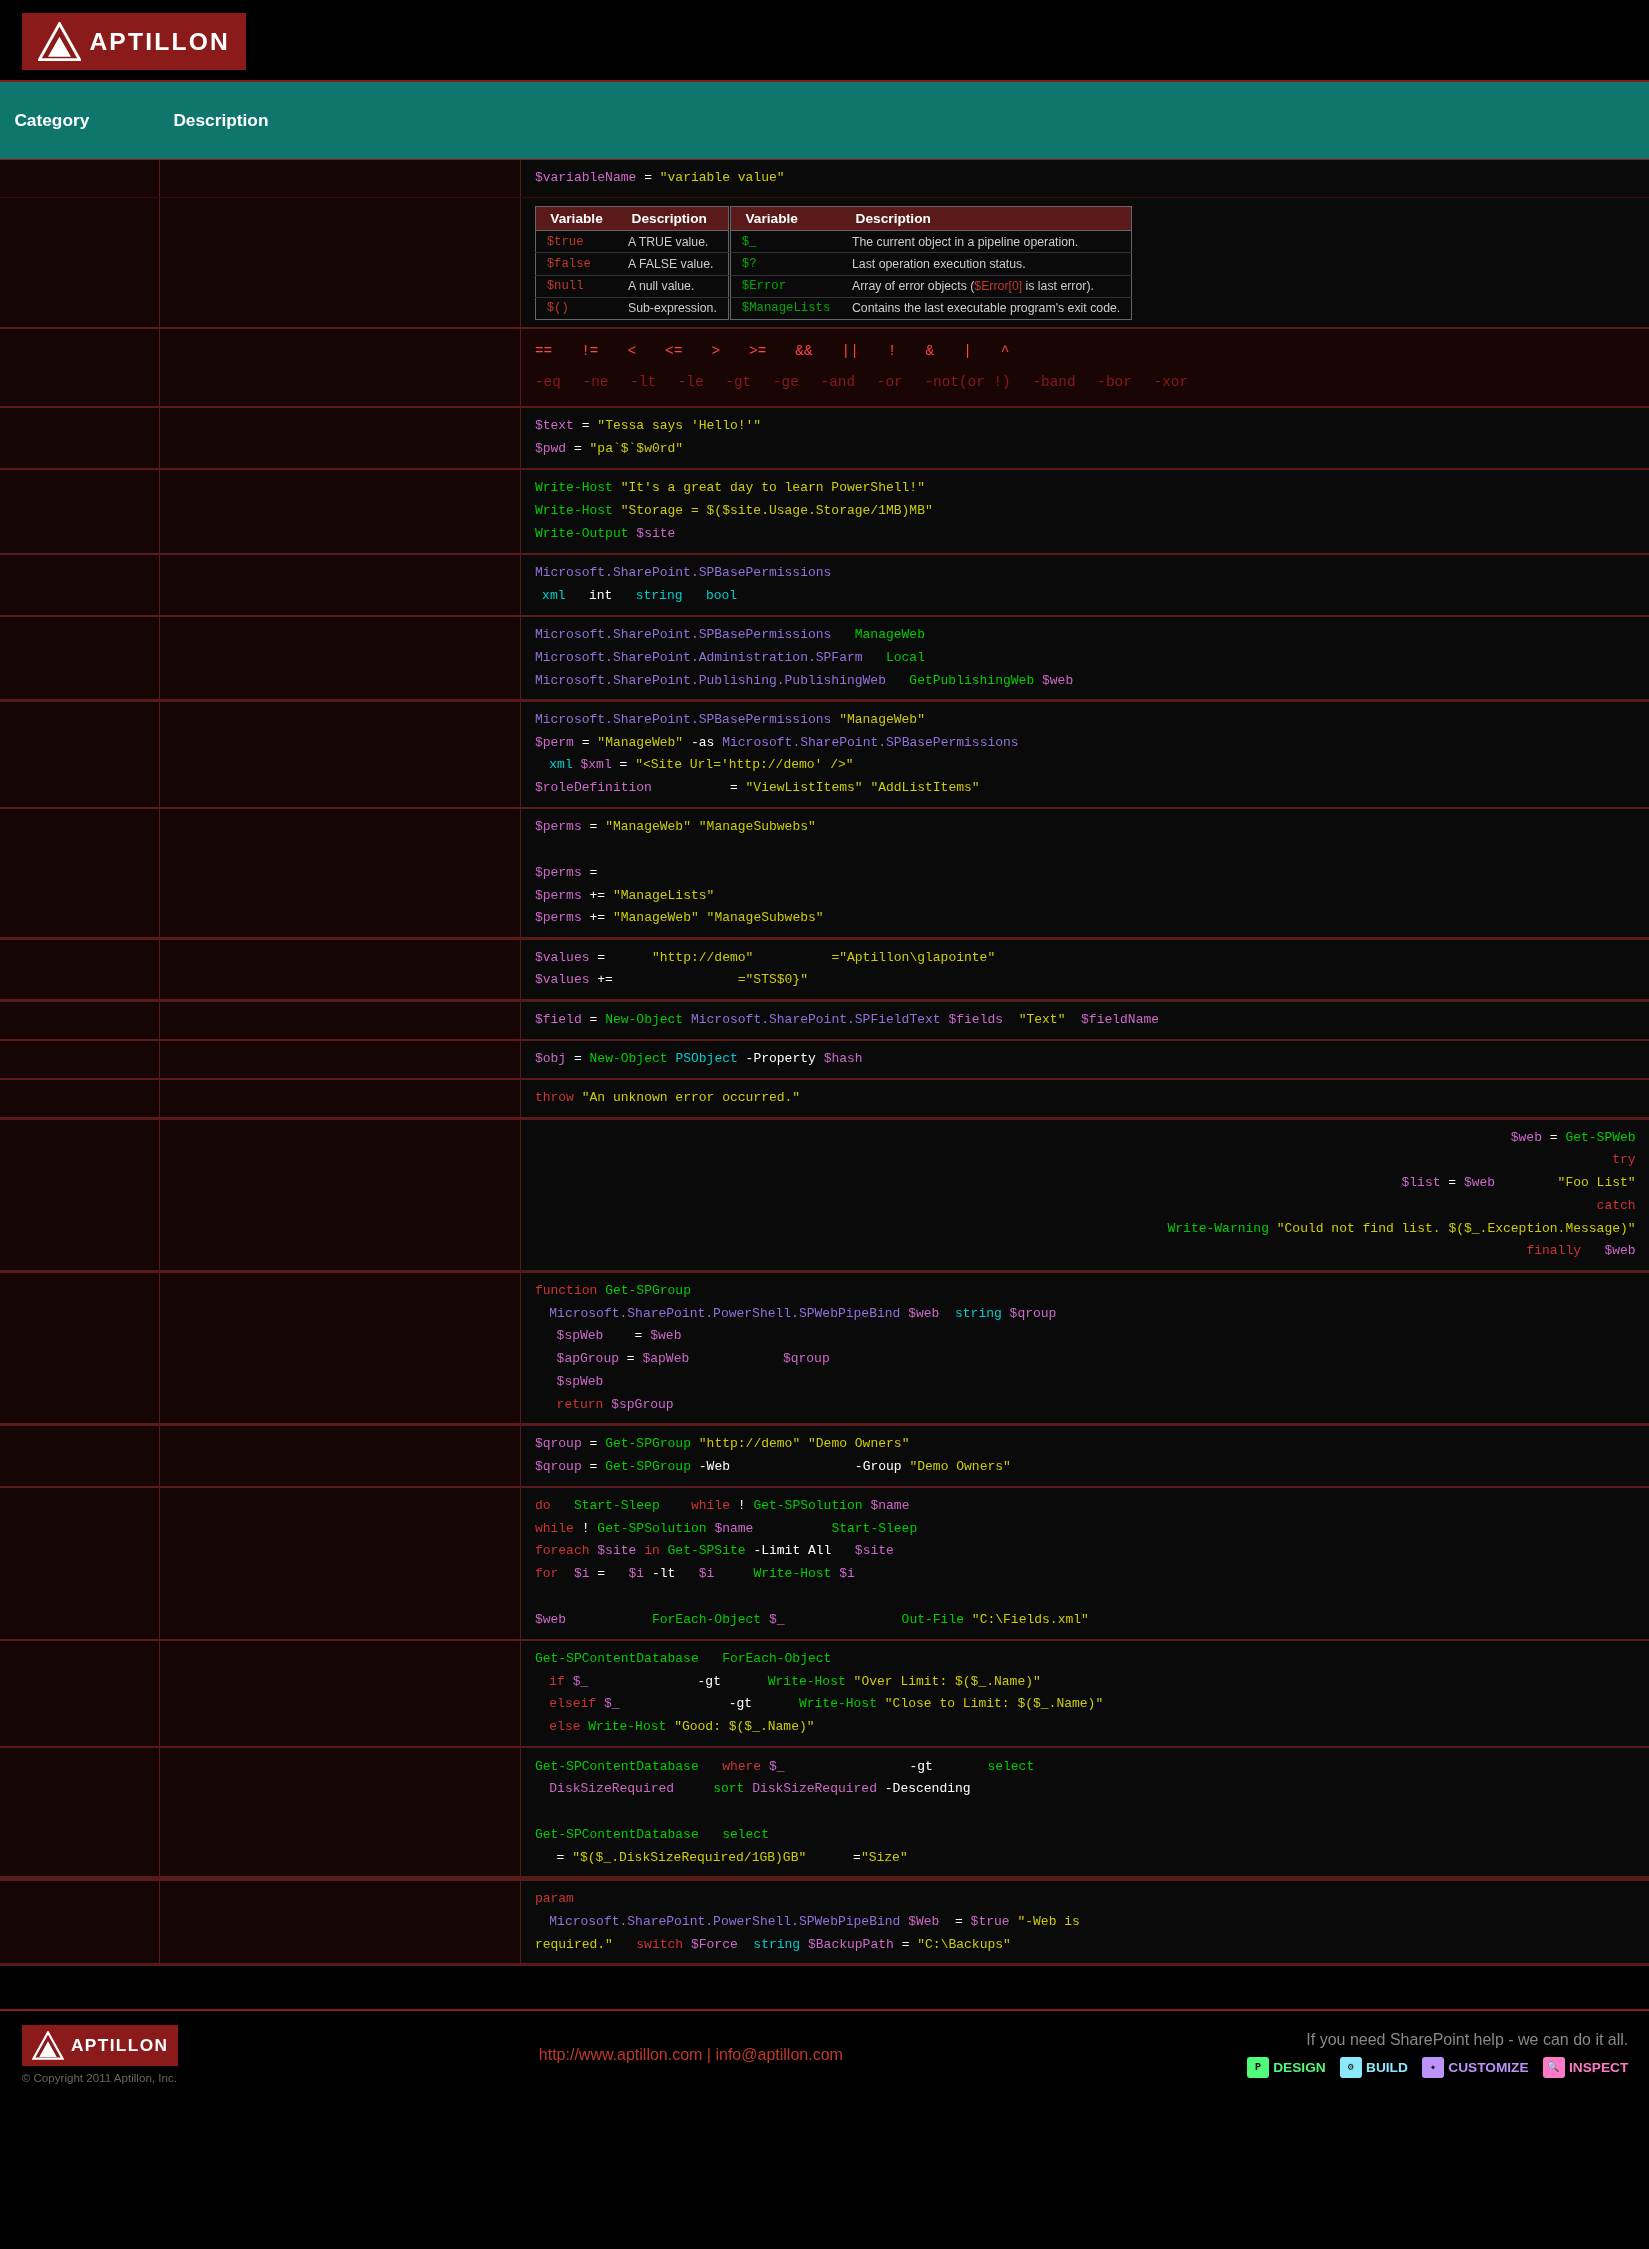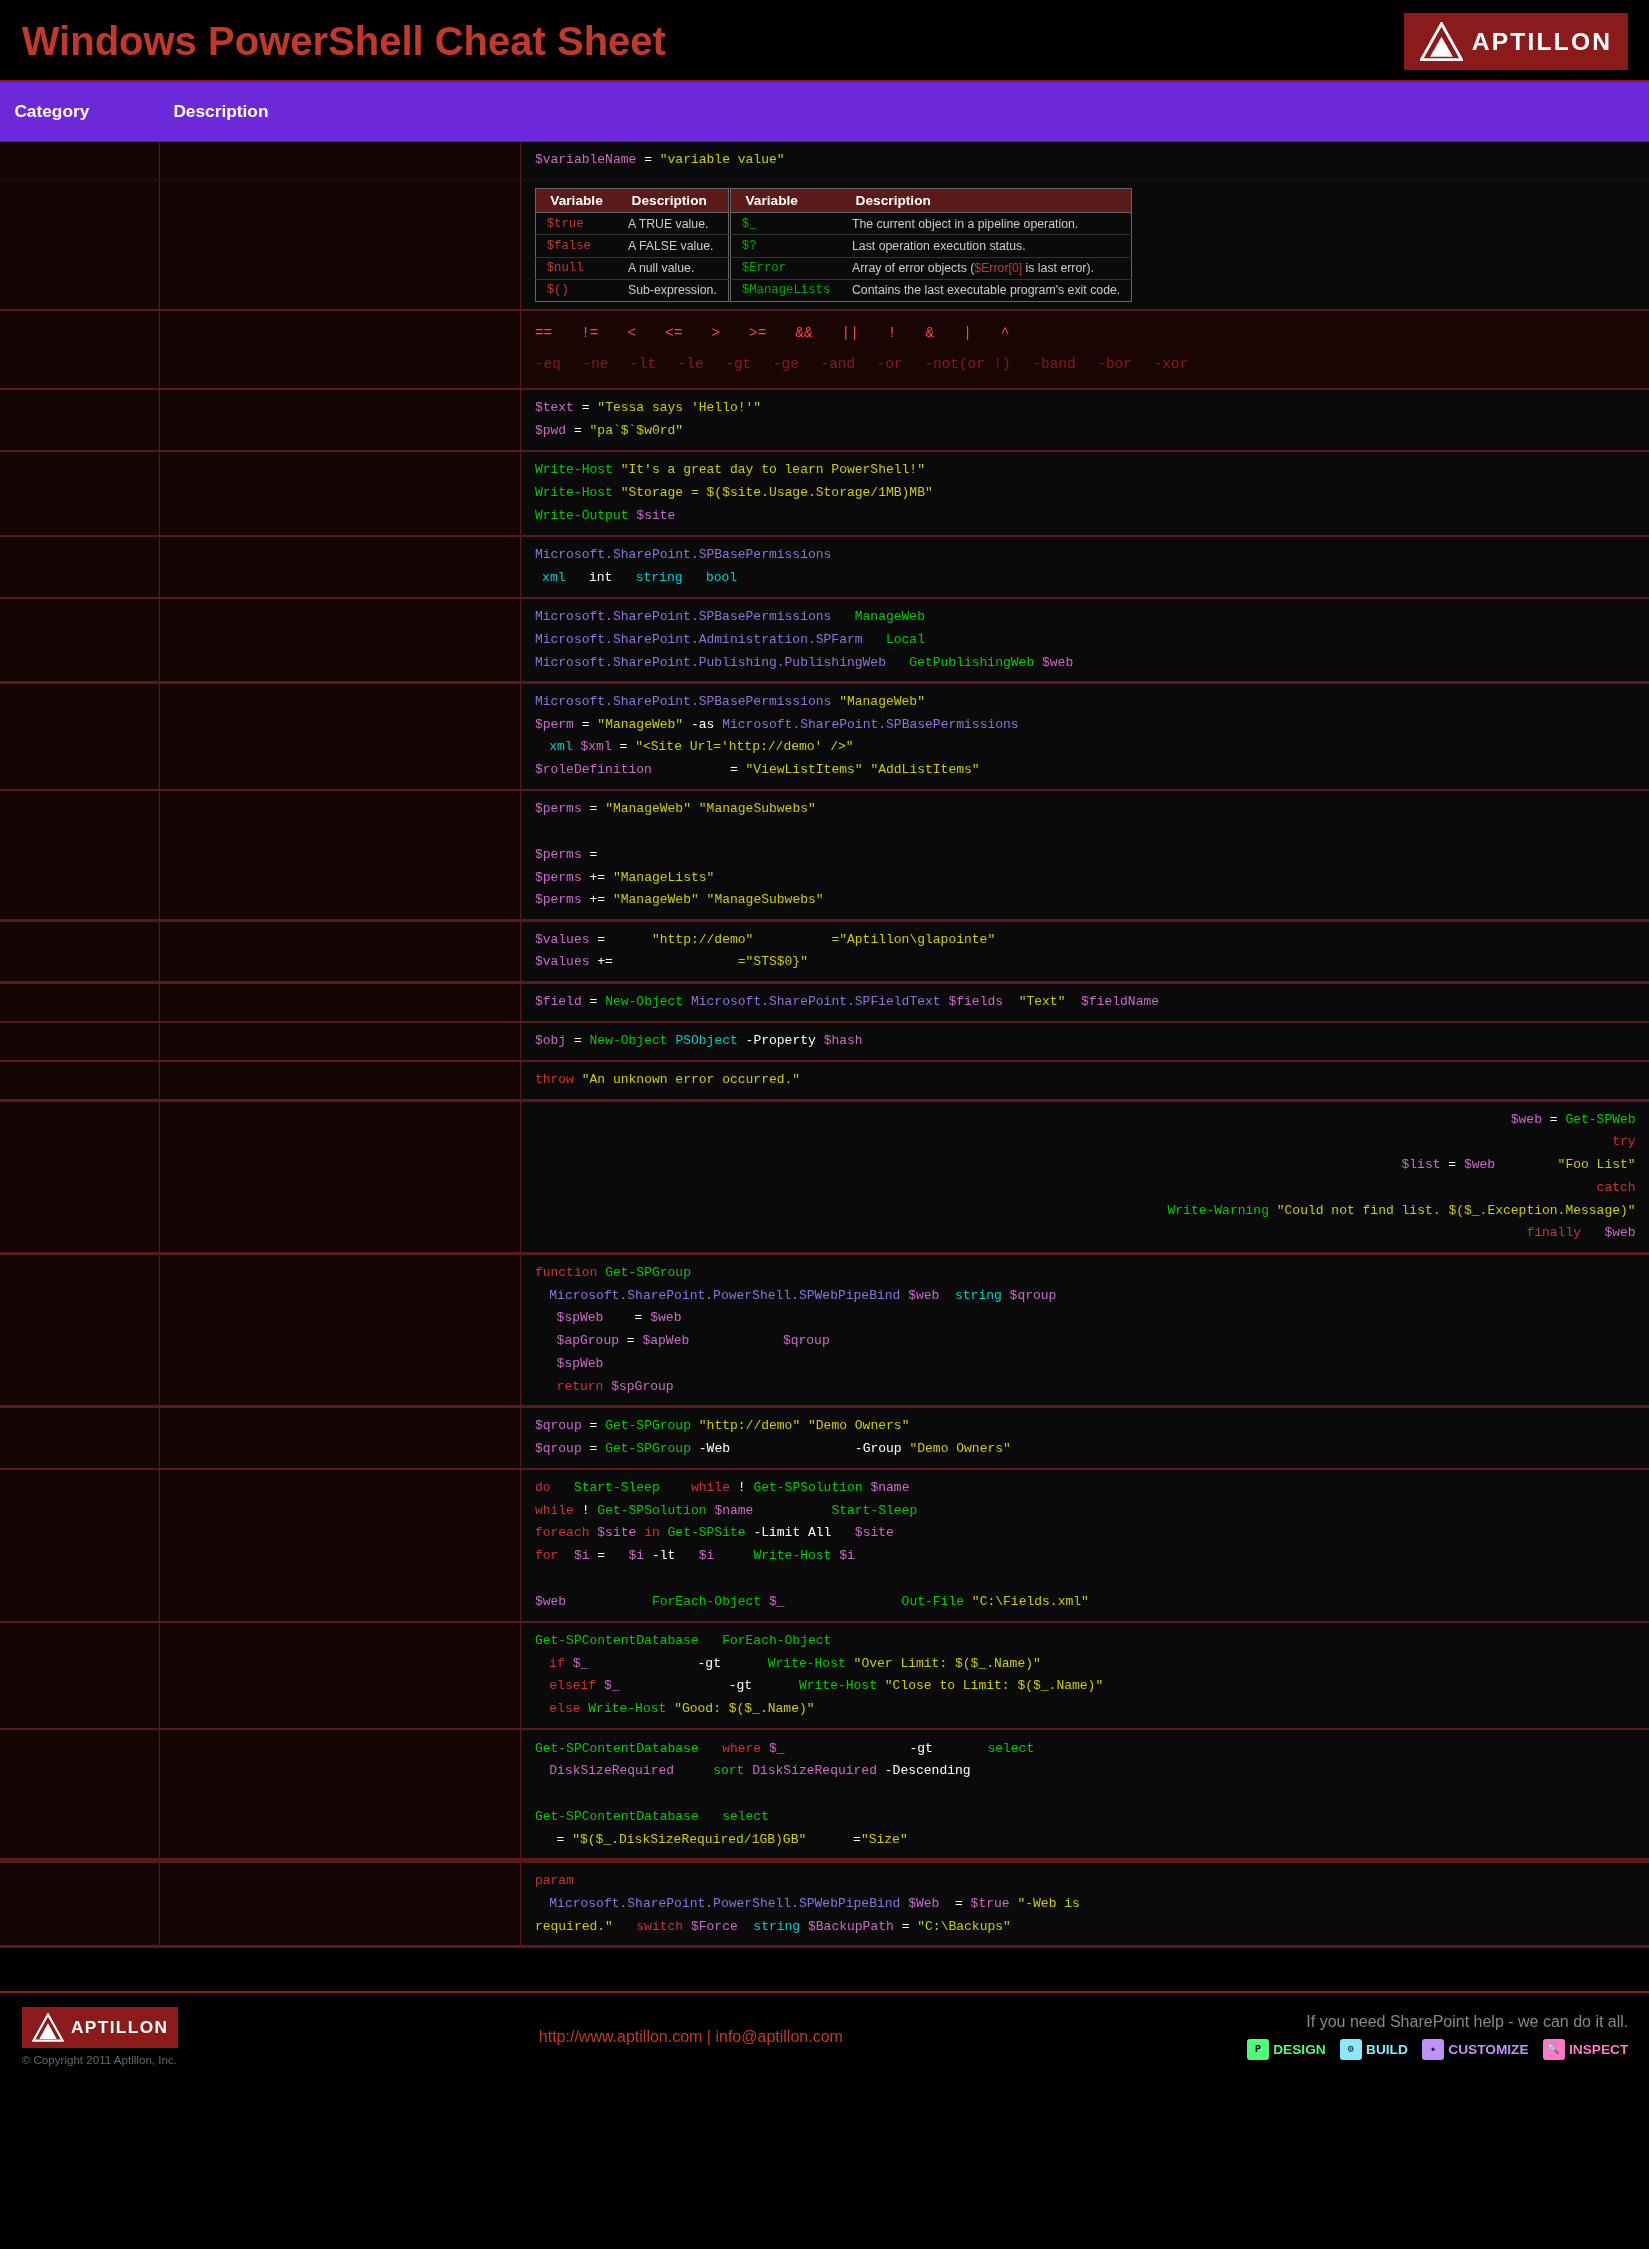--- a/index.html
+++ b/index.html
@@ -44,33 +44,32 @@
     .red { color: #cd3333; }
     .cyan { color: #00cdcd; }
     .lt-green { color: #00cd00; }
   </style>
 </head>
 <body>
 
 <div style="width:1650px; background:#000; min-height:2250px;">
 
   <div style="background:#000; padding:13px 21.7px 10px 21.7px; display:flex; justify-content:space-between; align-items:center; border-bottom:2.2px solid #8b1a1a;">
-    <div style="color:#c0392b; font-size:40px; font-weight:bold; font-family:Arial,sans-serif;">Windows PowerShell Cheat Sheet</div>
     <div style="background:#8b1a1a; padding:8.7px 16px; display:flex; align-items:center; gap:8.7px;">
       <div style="position:relative; width:43px; height:40px;">
         <svg width="43" height="40" viewBox="0 0 60 55">
           <polygon points="30,2 58,52 2,52" fill="none" stroke="white" stroke-width="4"></polygon>
           <polygon points="30,20 46,48 14,48" fill="white"></polygon>
         </svg>
       </div>
       <div style="color:white; font-size:24.6px; font-weight:bold; font-family:Arial,sans-serif; letter-spacing:2.2px;">APTILLON</div>
     </div>
   </div>
 
-  <div style="display:grid; grid-template-columns:159px 361px 1fr; background:#6d28d9; padding:13px 0; border-bottom:1.4px solid #8b1a1a;">
+  <div style="display:grid; grid-template-columns:159px 361px 1fr; background:#0f766e; padding:22px 0; border-bottom:1.4px solid #8b1a1a;">
     <div style="color:white; font-size:17.3px; font-weight:bold; font-family:Arial,sans-serif; padding:5.8px 14.4px;">Category</div>
     <div style="color:white; font-size:17.3px; font-weight:bold; font-family:Arial,sans-serif; padding:5.8px 14.4px;">Description</div>
   </div>
 
   <table style="width:100%; border-collapse:collapse;">
 
     <tbody>
         <tr>
       <td class="cat-cell" style="width:159px; background:#150505; padding:8.7px 10.8px; border-right:0.7px solid #5a1a1a; color:#ddd; font-family:Arial,sans-serif; font-size:13.7px; vertical-align:top;"></td>
       <td class="desc-cell" style="width:361px; background:#150505; padding:8.7px 10.8px; border-right:0.7px solid #5a1a1a; color:#ddd; font-family:Arial,sans-serif; font-size:13px; vertical-align:top;"></td>

